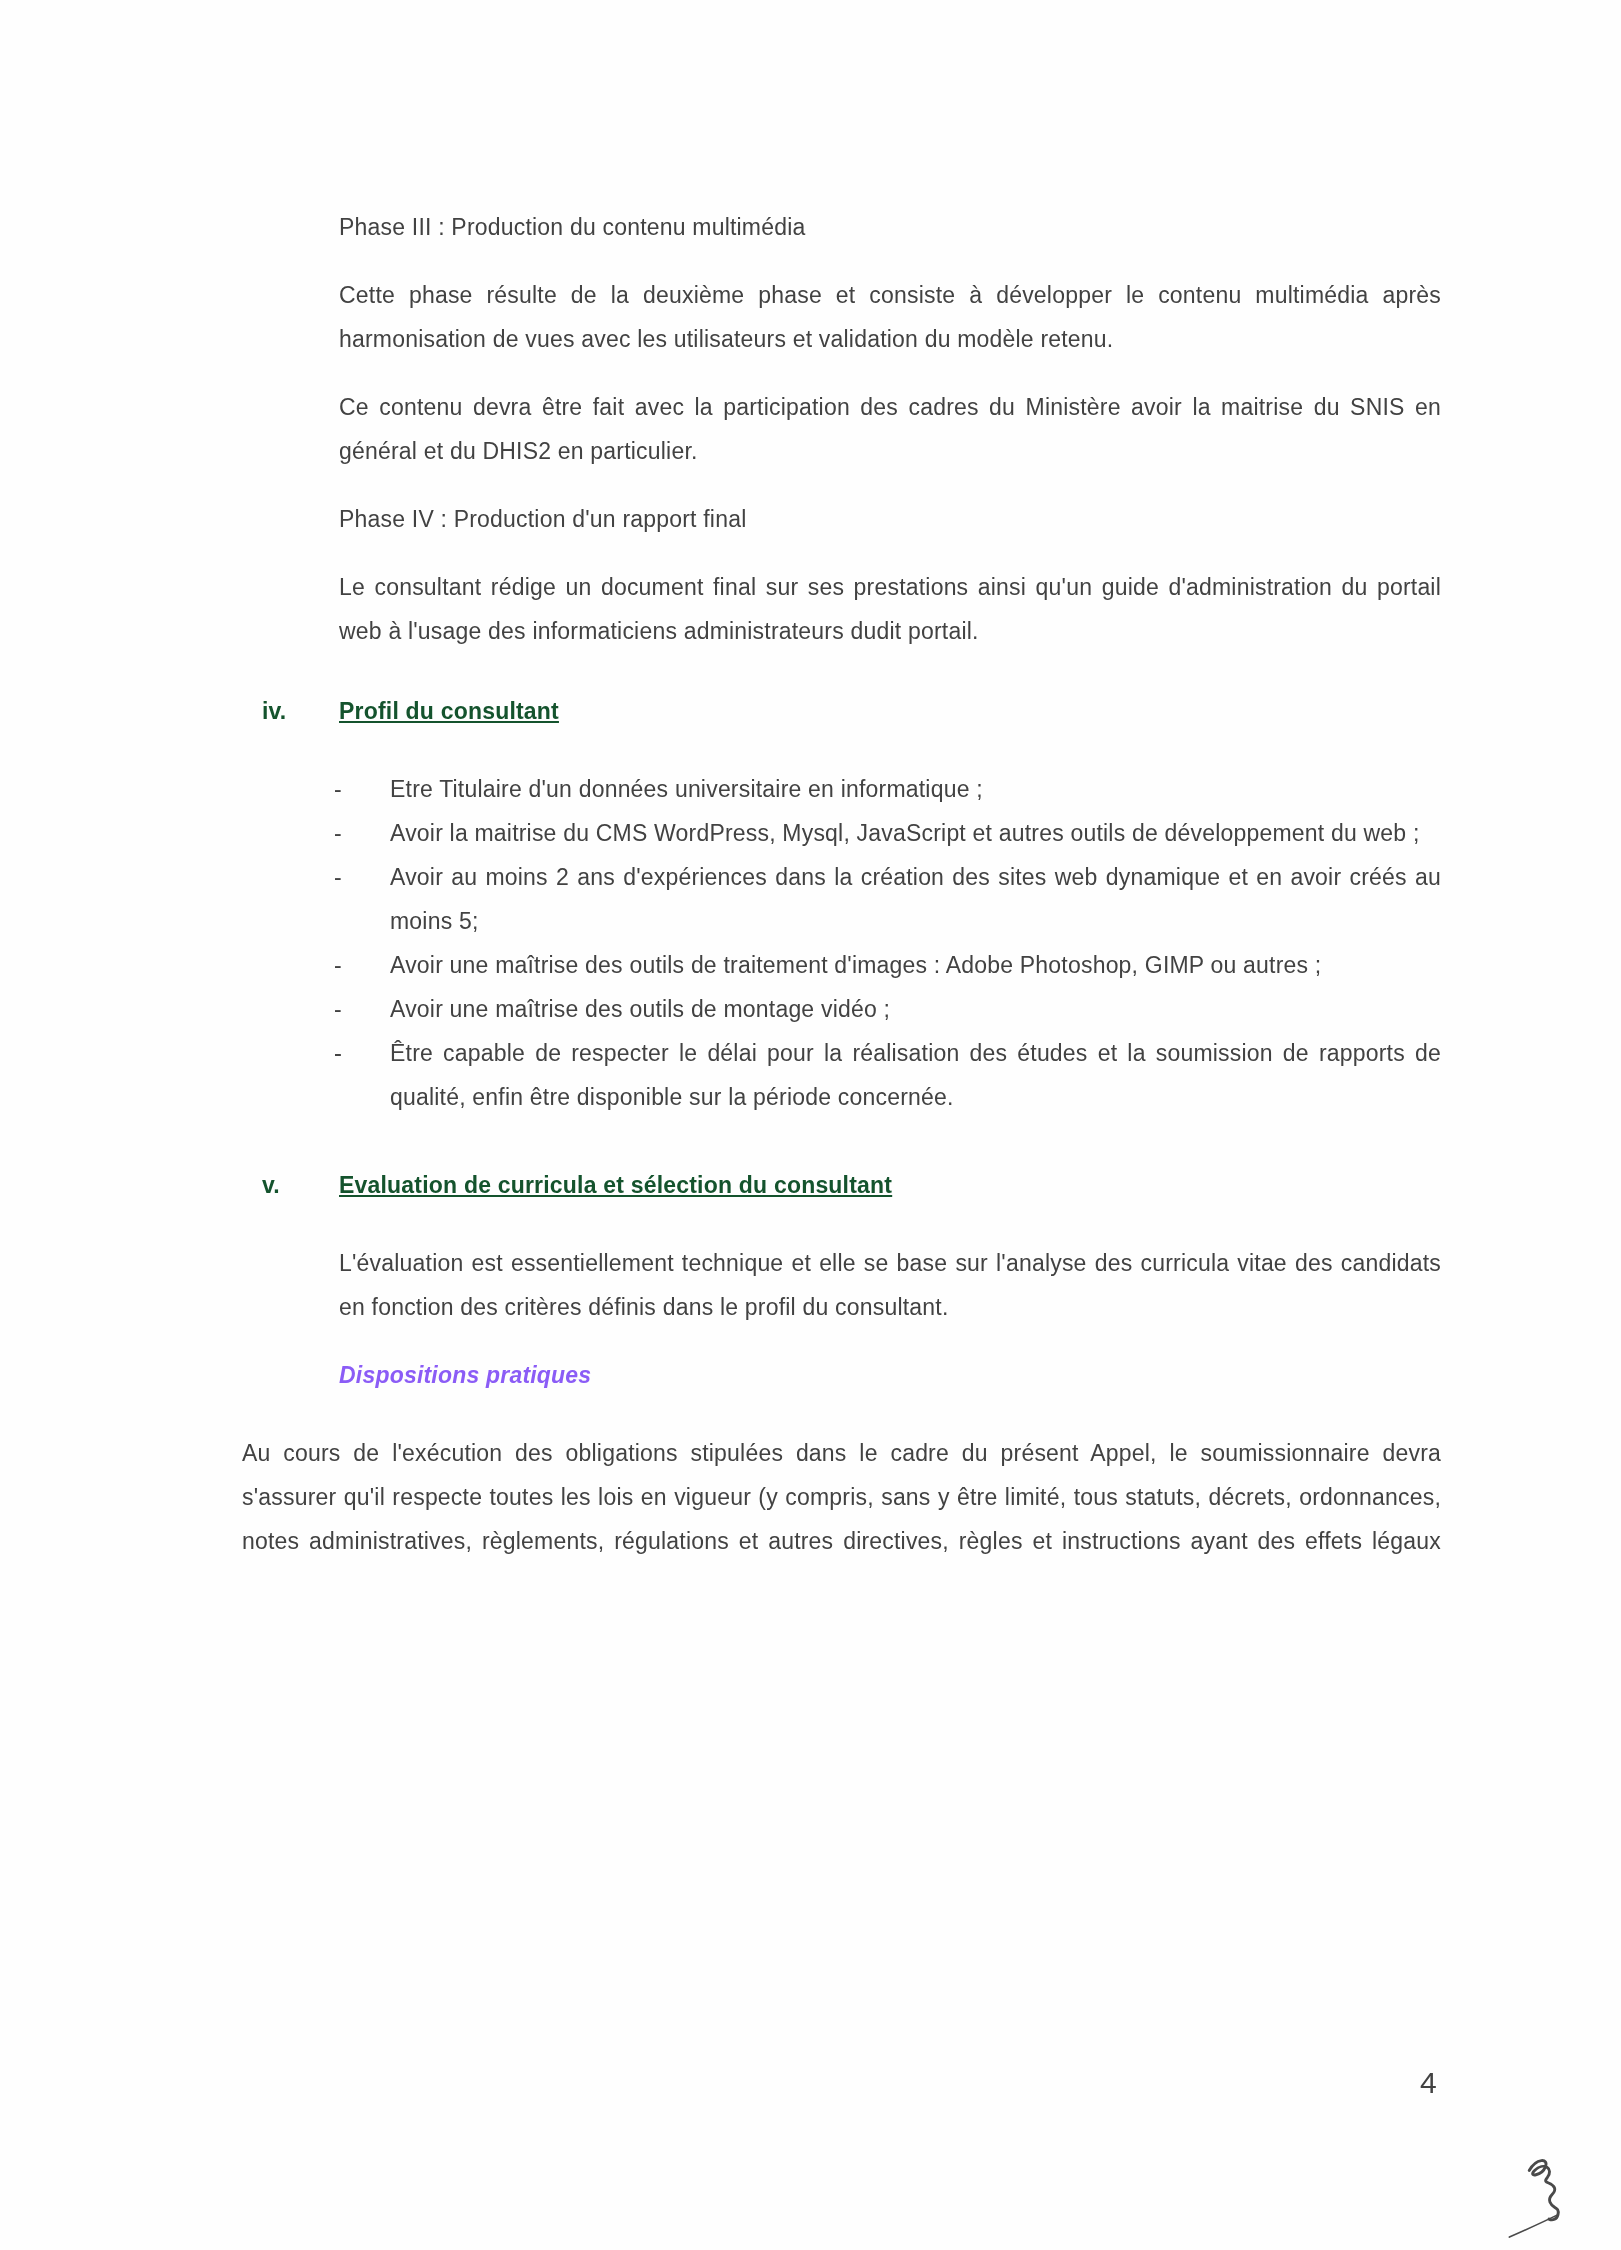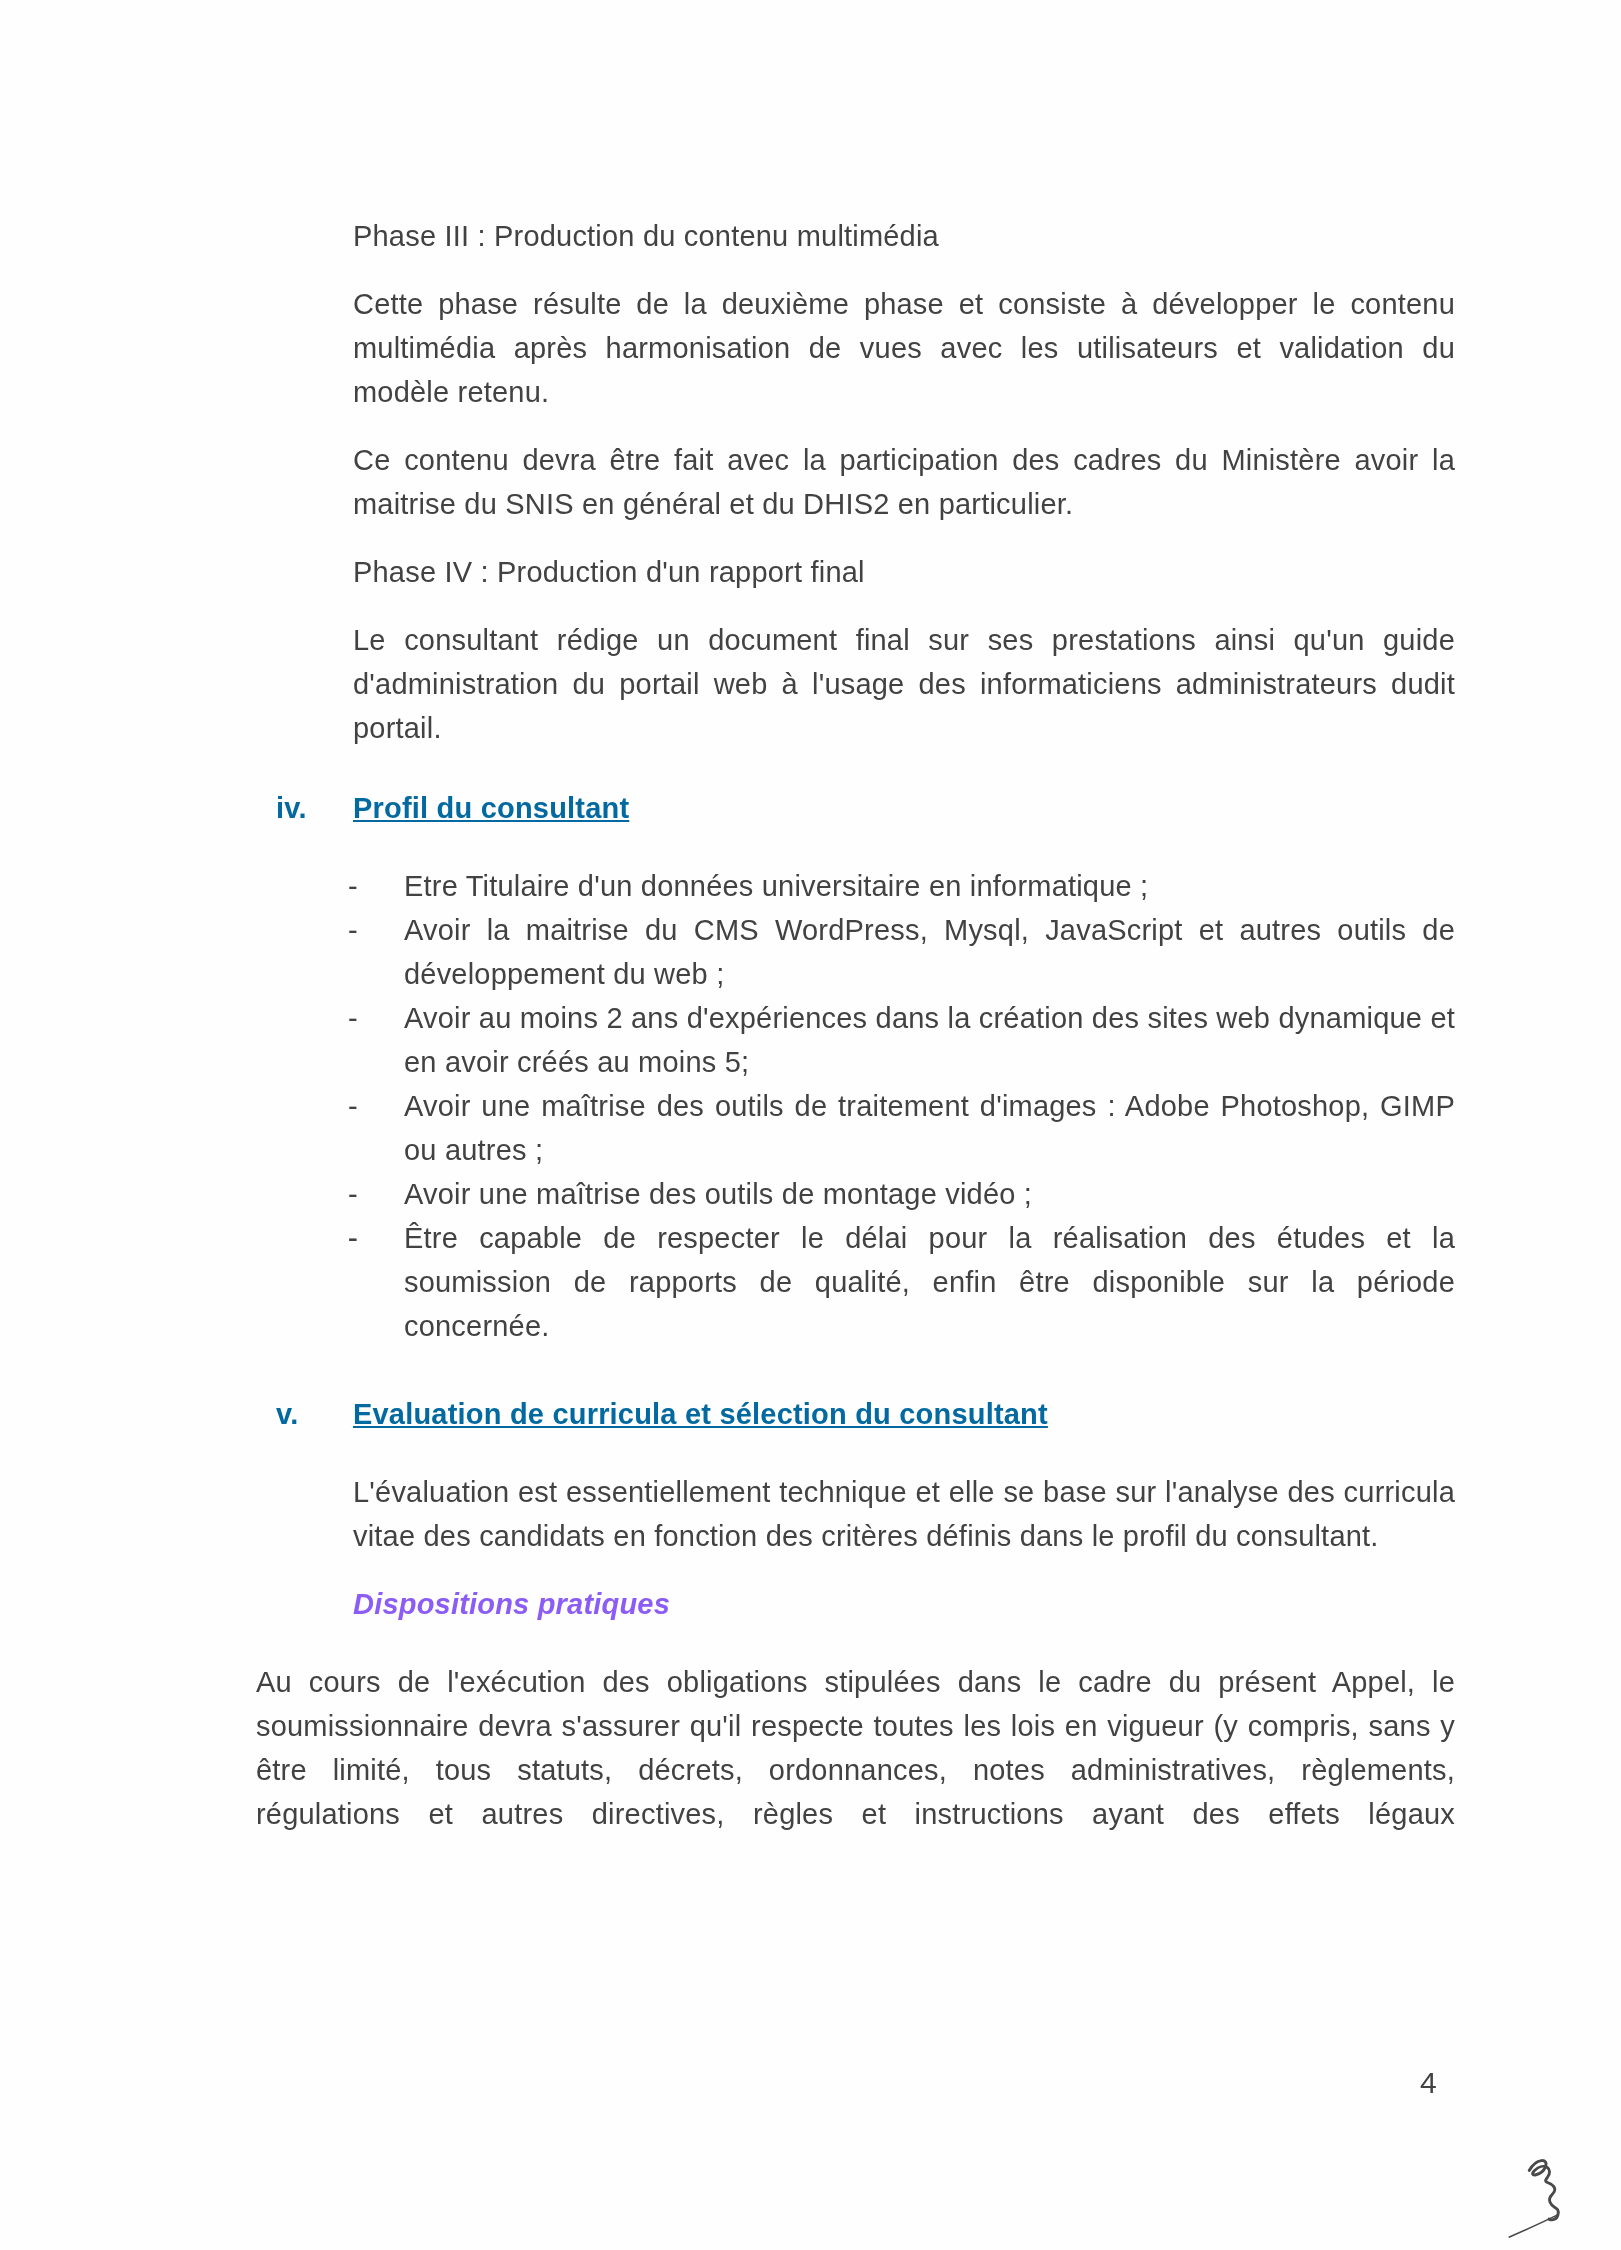--- a/index.html
+++ b/index.html
@@ -14,25 +14,24 @@
     margin: 0 auto;
     background: #fefefe;
     overflow: hidden;
     font-family: "Liberation Sans", "DejaVu Sans", sans-serif;
     color: #424242;
     letter-spacing: 0.2px;
   }
   .content {
     position: absolute;
     left: 242px;
-    top: 214px;
+    top: 205px;
     width: 1199px;
-    font-size: 29px;
+    font-size: 23px;
     line-height: 44px;
-    margin-left: 14px;
   }
   
   .phase-label {
     margin: 0 0 24px 97px;
   }
   
   .p {
     margin: 0 0 24px 97px;
     text-align: justify;
   }
@@ -41,21 +40,21 @@
   .p.flush {
     margin-left: 0;
   }
   .p.just-last {
     text-align-last: justify;
   }
   
   .sec {
     display: flex;
     font-weight: bold;
-    color: #0369a1;
+    color: #14532d;
     margin: 36px 0 34px 20px;
   }
   .sec.sec-v { margin: 44px 0 34px 20px; }
   .sec-num { width: 77px; flex: 0 0 77px; }
   .sec-title { flex: 1; text-decoration: underline; }
   
   .subhead {
     font-weight: bold;
     color: #8b5cf6;
     margin: 0 0 34px 97px;

